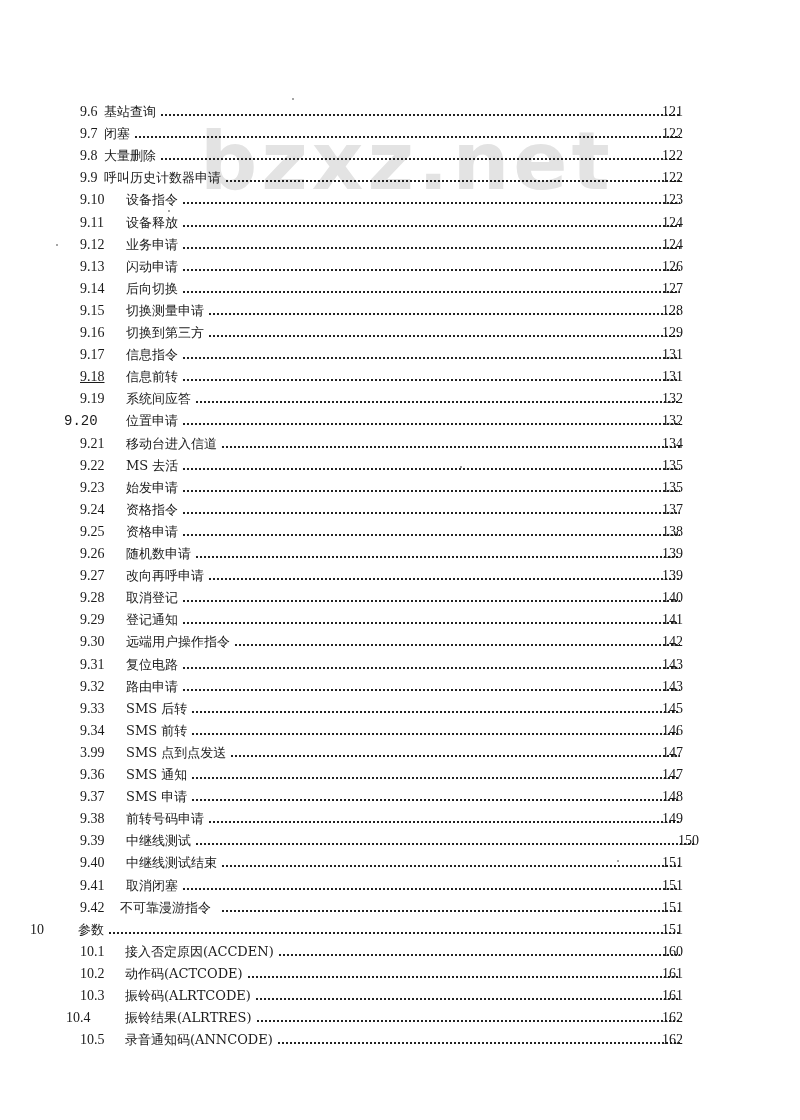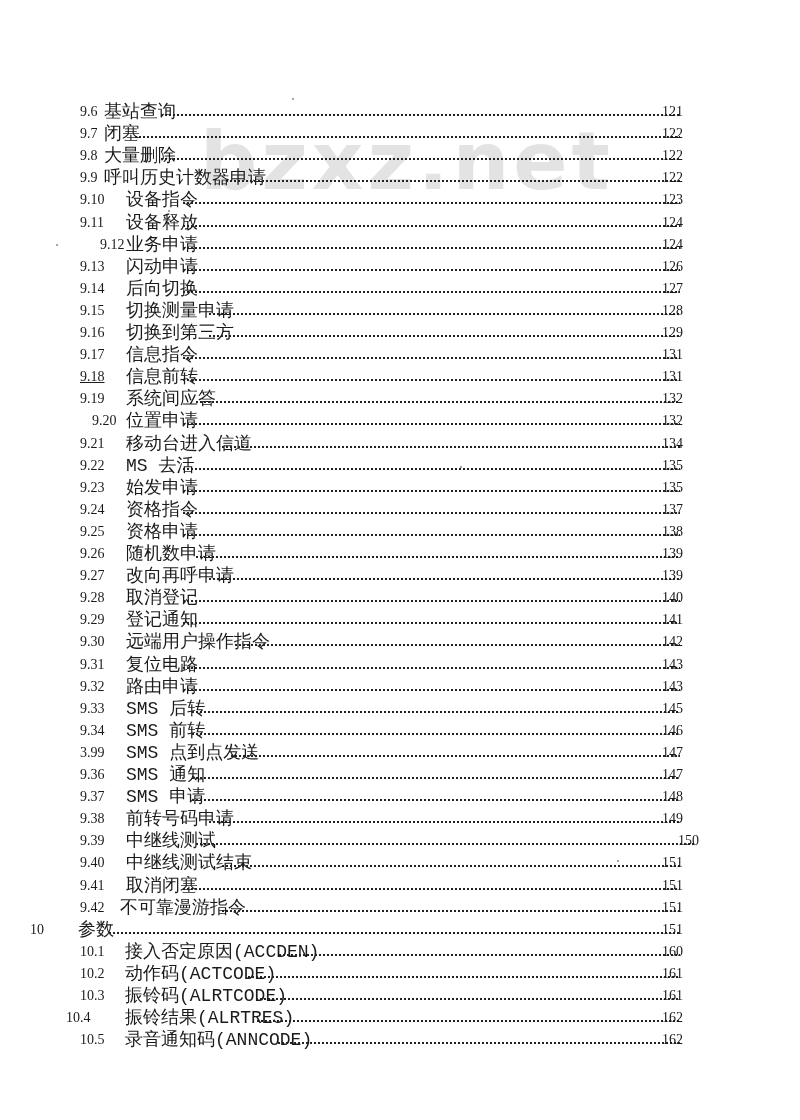--- a/index.html
+++ b/index.html
@@ -39,22 +39,21 @@
     }
     .num {
       position: absolute;
       font-family: "Liberation Serif", "DejaVu Serif", serif;
       font-size: 14px;
     }
     .title {
       position: absolute;
       white-space: nowrap;
       background: transparent;
-      font-size: 18px;
-      font-family: Liberation Mono, monospace;
+      font-size: 13px;
     }
     .leader {
       position: absolute;
       top: 13px;
       height: 2px;
       right: 120px;
       background-image: radial-gradient(circle, #222 0.9px, transparent 1.1px);
       background-size: 4px 2px;
       background-repeat: repeat-x;
     }
@@ -109,21 +108,21 @@
       <span class="leader" style="left: 182px;"></span>
       <span class="page">123</span>
     </div>
     <div class="row" style="top: 111px;">
       <span class="num" style="left: 80px;">9.11</span>
       <span class="title" style="left: 126px;">设备释放</span>
       <span class="leader" style="left: 182px;"></span>
       <span class="page">124</span>
     </div>
     <div class="row" style="top: 133px;">
-      <span class="num" style="left: 80px; margin-left: 20px;">9.12</span>
+      <span class="num" style="left: 80px;">9.12</span>
       <span class="title" style="left: 126px;">业务申请</span>
       <span class="leader" style="left: 182px;"></span>
       <span class="page">124</span>
     </div>
     <div class="row" style="top: 155px;">
       <span class="num" style="left: 80px;">9.13</span>
       <span class="title" style="left: 126px;">闪动申请</span>
       <span class="leader" style="left: 182px;"></span>
       <span class="page">126</span>
     </div>
@@ -157,21 +156,21 @@
       <span class="leader" style="left: 182px;"></span>
       <span class="page">131</span>
     </div>
     <div class="row" style="top: 287px;">
       <span class="num" style="left: 80px;">9.19</span>
       <span class="title" style="left: 126px;">系统间应答</span>
       <span class="leader" style="left: 195px;"></span>
       <span class="page">132</span>
     </div>
     <div class="row" style="top: 309px;">
-      <span class="num" style="left: 92px;">9.20</span>
+      <span class="num" style="left: 64px; font-family: Liberation Mono, monospace;">9.20</span>
       <span class="title" style="left: 126px;">位置申请</span>
       <span class="leader" style="left: 182px;"></span>
       <span class="page">132</span>
     </div>
     <div class="row" style="top: 332px;">
       <span class="num" style="left: 80px;">9.21</span>
       <span class="title" style="left: 126px;">移动台进入信道</span>
       <span class="leader" style="left: 221px;"></span>
       <span class="page">134</span>
     </div>

